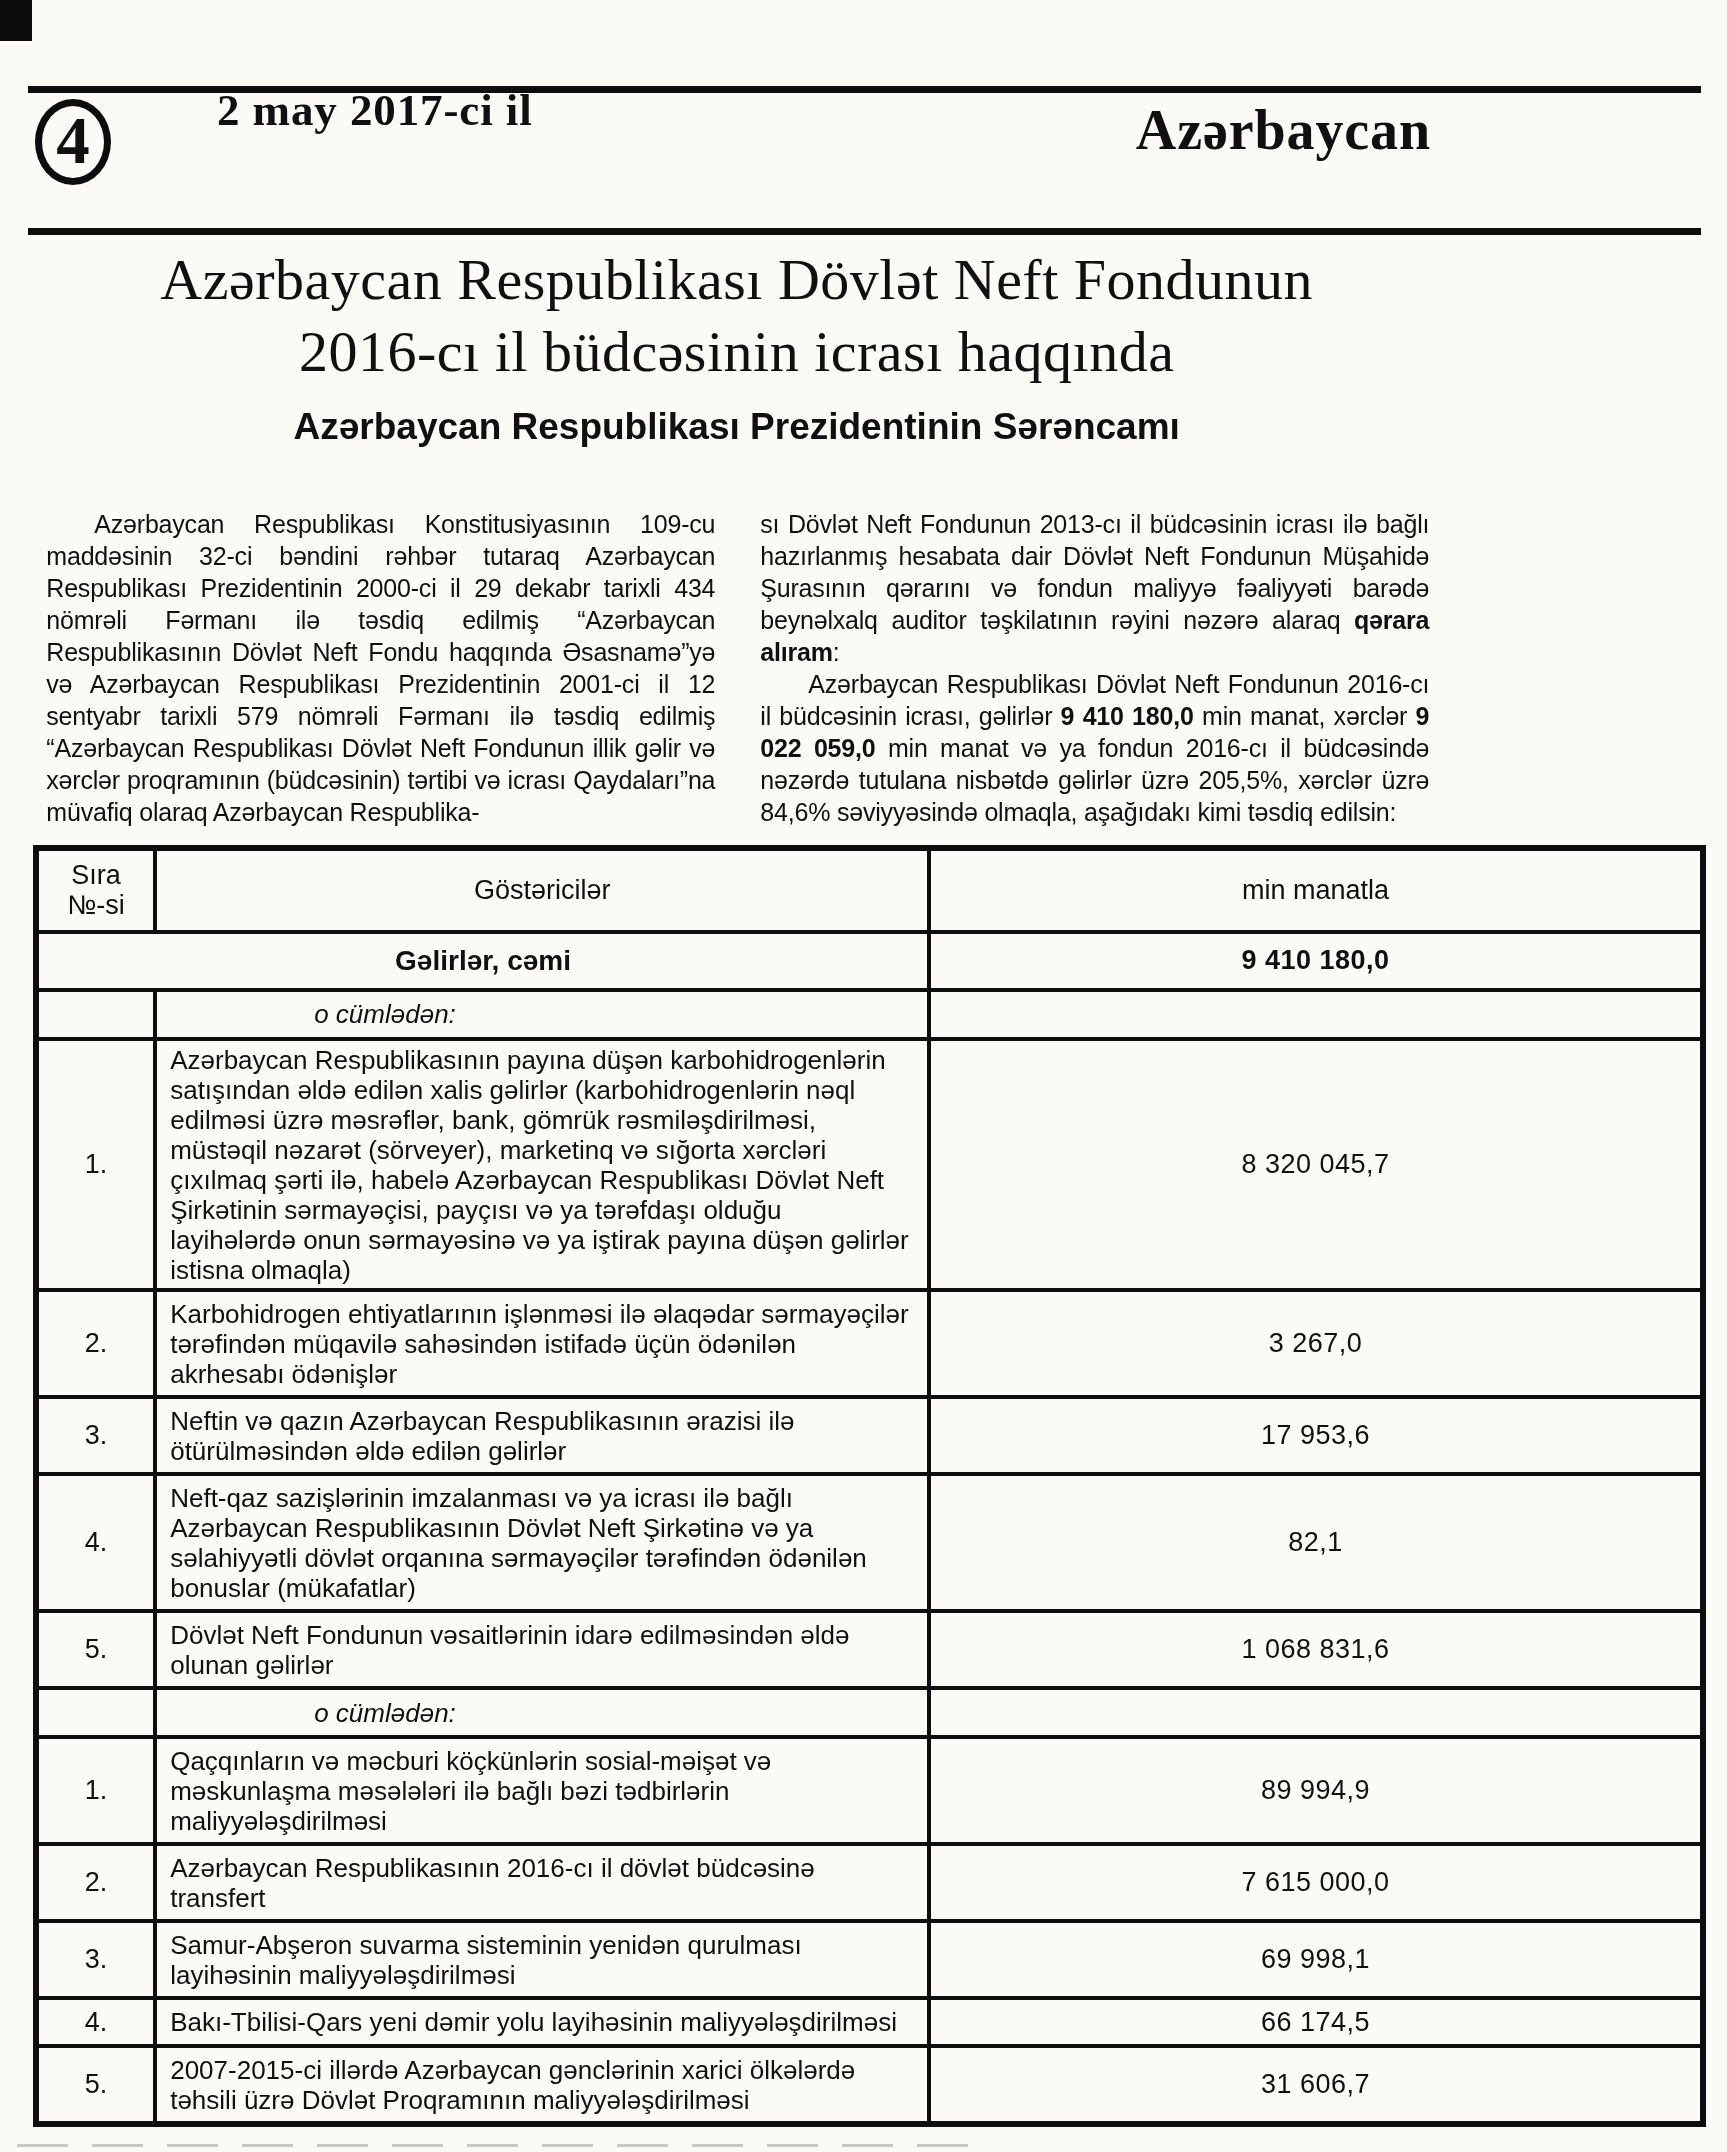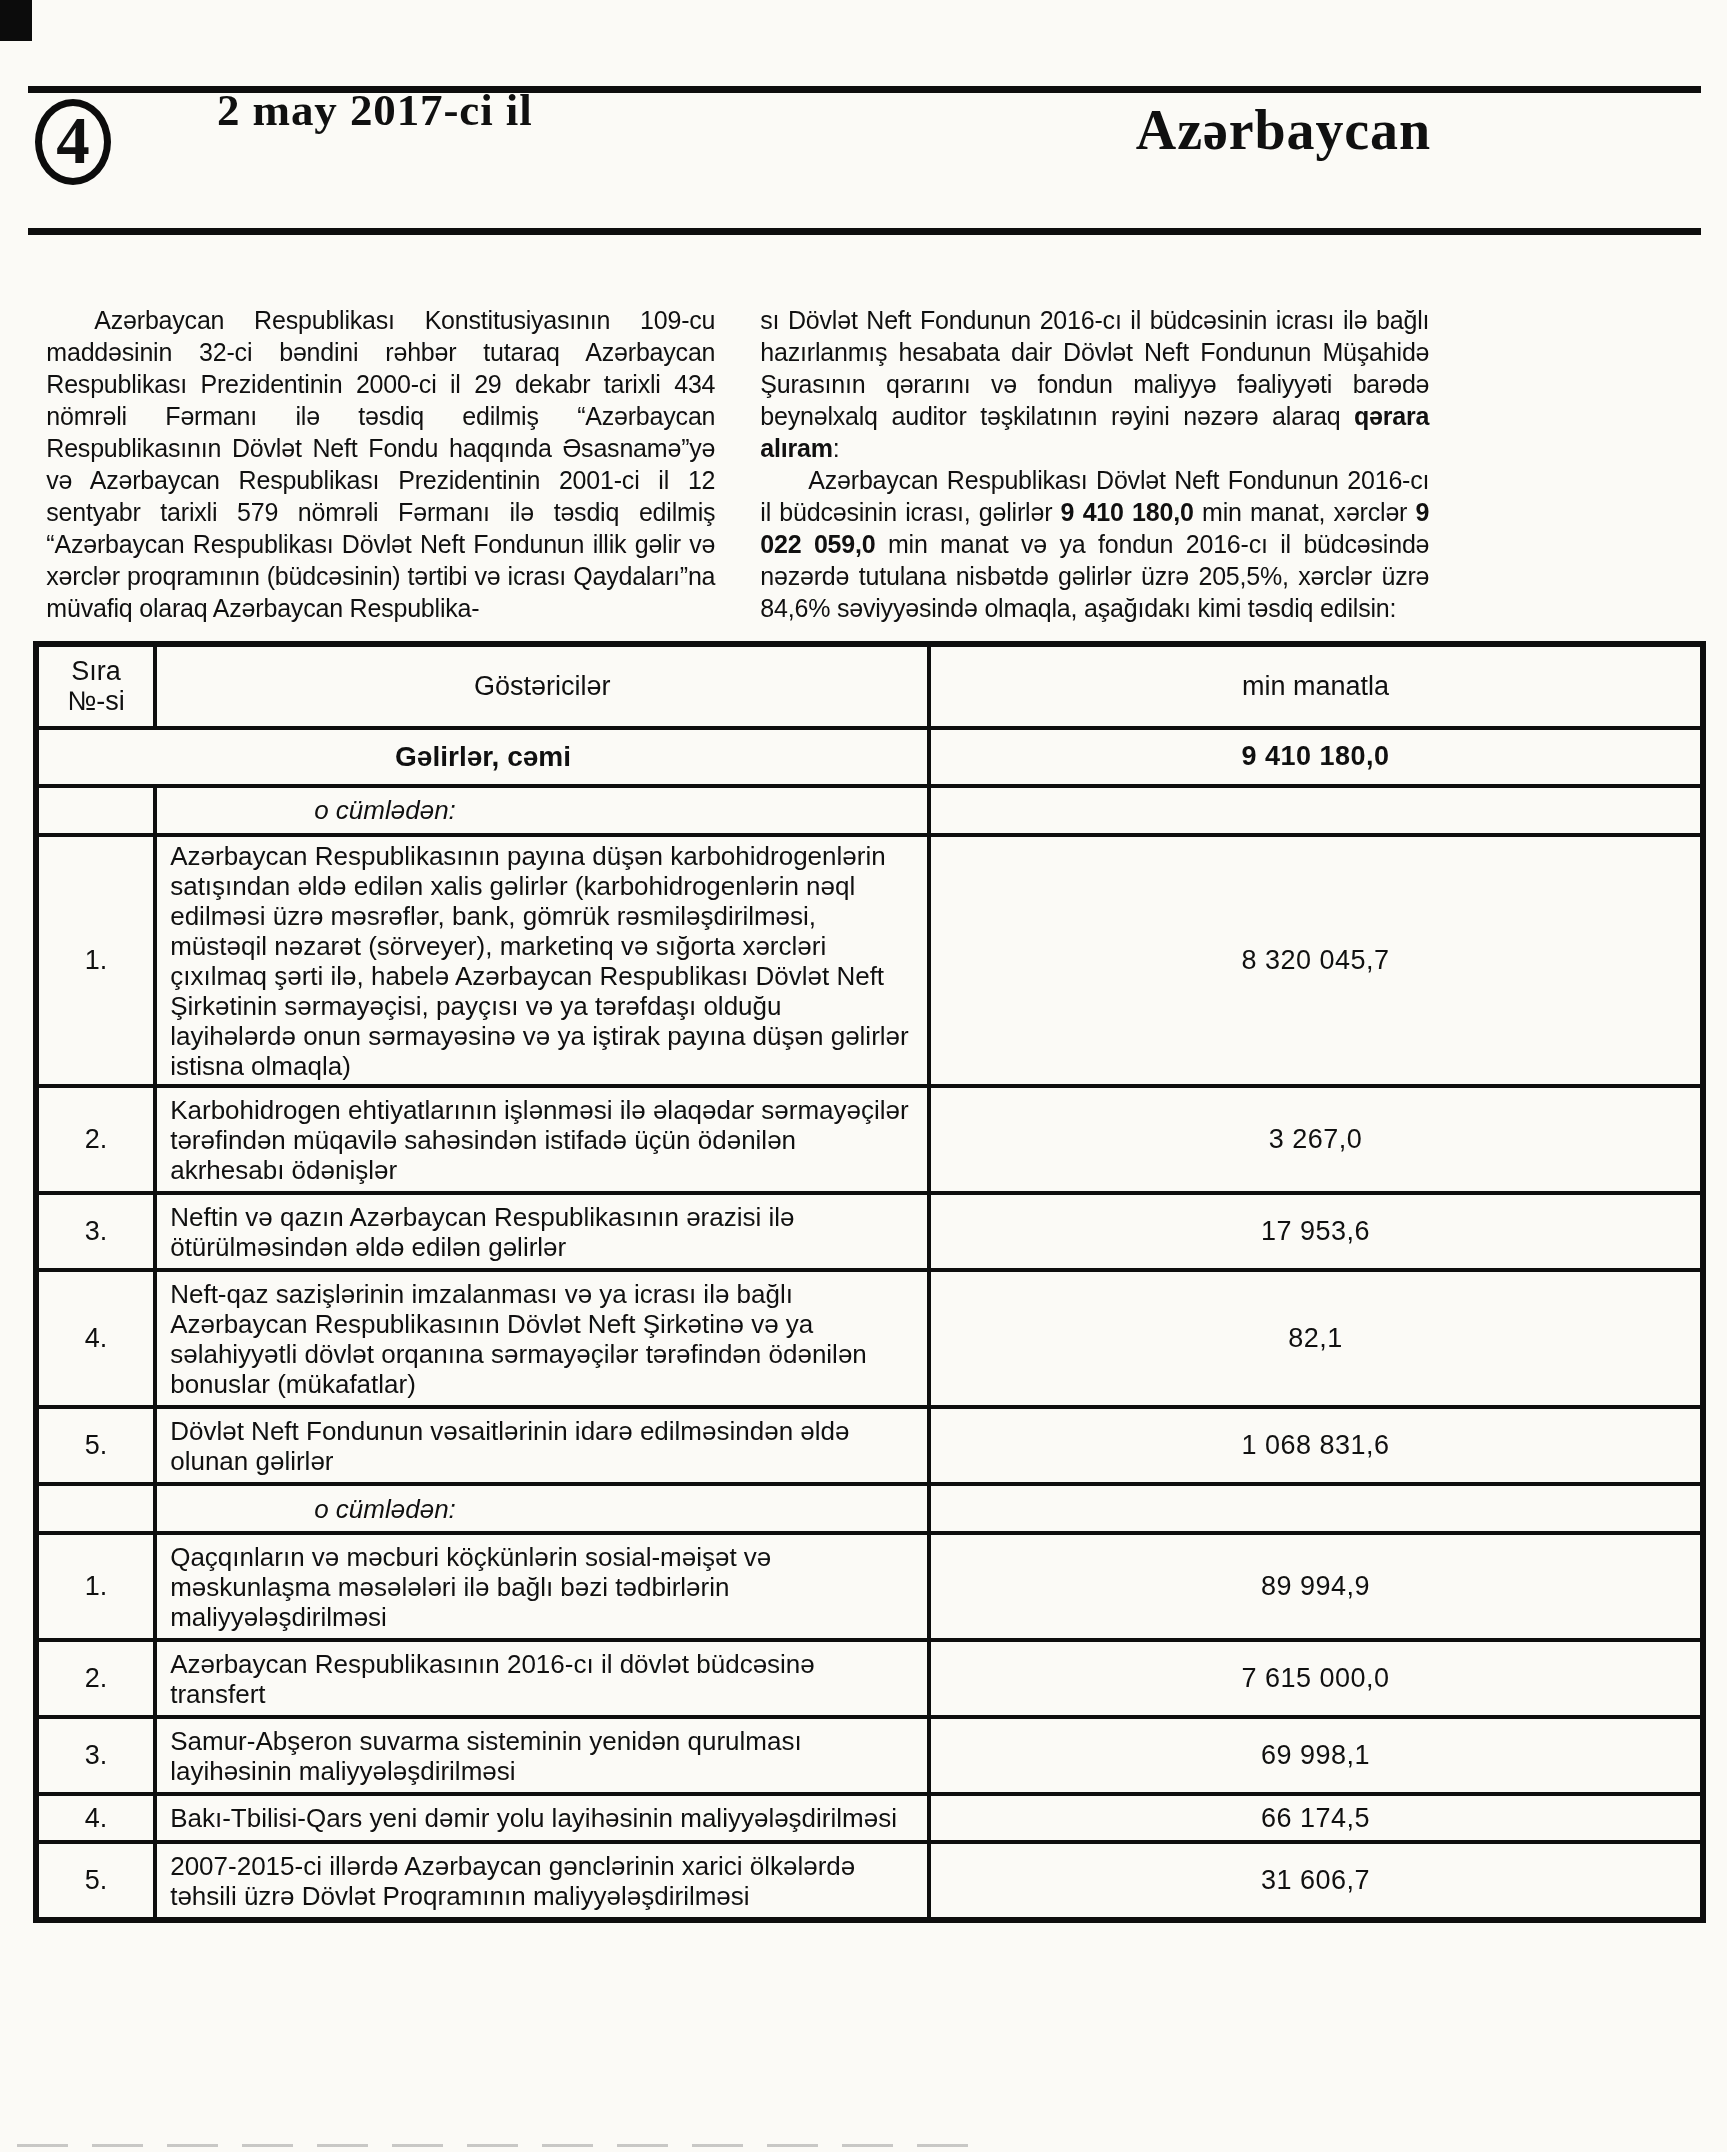--- a/index.html
+++ b/index.html
@@ -78,25 +78,29 @@
 <div class="issue-circle">
   <span>4</span>
 </div>
 <div class="header-date">2 may 2017-ci il</div>
 <div class="masthead">Azərbaycan</div>
 
 <div class="rule rule-mid"></div>
 
 <main class="flow">
 
+  <div class="title-block">
+    <h1><span>Azərbaycan Respublikası Dövlət Neft Fondunun</span><br><span>2016-cı il büdcəsinin icrası haqqında</span></h1>
+    <h2>Azərbaycan Respublikası Prezidentinin Sərəncamı</h2>
+  </div>
 
   <section class="intro">
     <p class="col indent">Azərbaycan Respublikası Konstitusiyasının 109-cu maddəsinin 32-ci bəndini rəhbər tutaraq Azərbaycan Respublikası Prezidentinin 2000-ci il 29 dekabr tarixli 434 nömrəli Fərmanı ilə təsdiq edilmiş “Azərbaycan Respublikasının Dövlət Neft Fondu haqqında Əsasnamə”yə və Azərbaycan Respublikası Prezidentinin 2001-ci il 12 sentyabr tarixli 579 nömrəli Fərmanı ilə təsdiq edilmiş “Azərbaycan Respublikası Dövlət Neft Fondunun illik gəlir və xərclər proqramının (büdcəsinin) tərtibi və icrası Qaydaları”na müvafiq olaraq Azərbaycan Respublika-</p>
     <div class="col">
-      <p><span>sı Dövlət Neft Fondunun 2016-cı il büdcəsinin icrası ilə bağlı hazırlanmış hesabata dair Dövlət Neft Fondunun Müşahidə Şurasının qərarını və fondun maliyyə fəaliyyəti barədə beynəlxalq auditor təşkilatının rəyini nəzərə alaraq </span><b>qərara alıram</b><span>:</span></p>
+      <p><span>sı Dövlət Neft Fondunun 2013-cı il büdcəsinin icrası ilə bağlı hazırlanmış hesabata dair Dövlət Neft Fondunun Müşahidə Şurasının qərarını və fondun maliyyə fəaliyyəti barədə beynəlxalq auditor təşkilatının rəyini nəzərə alaraq </span><b>qərara alıram</b><span>:</span></p>
       <p class="indent"><span>Azərbaycan Respublikası Dövlət Neft Fondunun 2016-cı il büdcəsinin icrası, gəlirlər </span><b>9 410 180,0</b><span> min manat, xərclər </span><b>9 022 059,0</b><span> min manat və ya fondun 2016-cı il büdcəsində nəzərdə tutulana nisbətdə gəlirlər üzrə 205,5%, xərclər üzrə 84,6% səviyyəsində olmaqla, aşağıdakı kimi təsdiq edilsin:</span></p>
     </div>
   </section>
 
   <table class="budget">
     <tbody>
       <tr class="head">
         <td class="no"><span>Sıra</span><br><span>№-si</span></td>
         <td>Göstəricilər</td>
         <td>min manatla</td>

